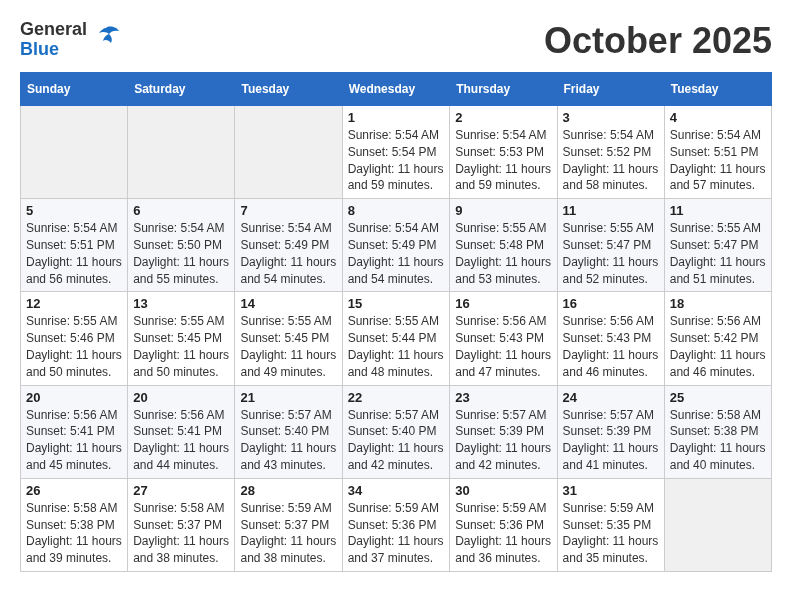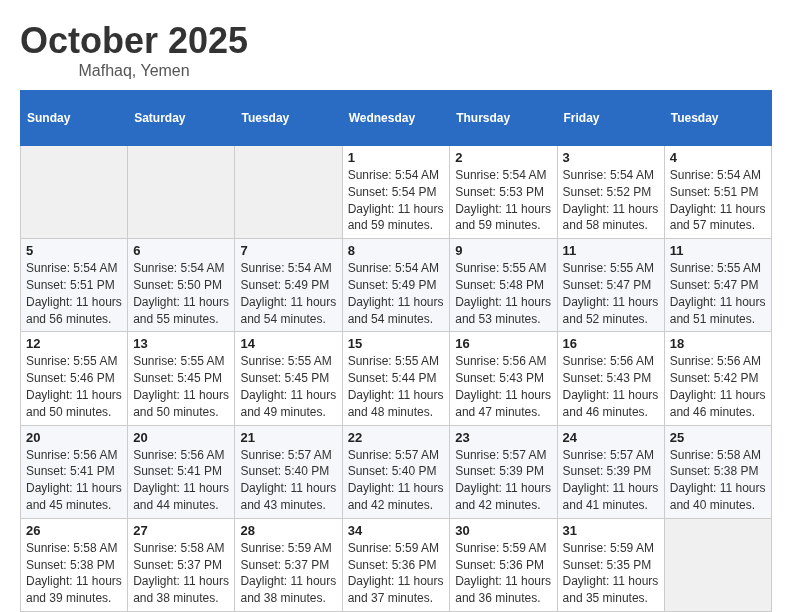--- a/index.html
+++ b/index.html
@@ -10,41 +10,41 @@
       min-height: 612px;
       padding: 20px;
     }
     .header {
       display: flex;
       justify-content: space-between;
       align-items: flex-start;
       margin-bottom: 10px;
     }
     .title-block {
-      text-align: center;
+      text-align: left;
     }
     .month-title {
       font-size: 36px;
       font-weight: bold;
       color: #333;
     }
     .location-title {
       font-size: 16px;
       color: #555;
     }
     .calendar {
       width: 100%;
       border-collapse: collapse;
       font-size: 11px;
     }
     .calendar th {
       background: #2a6cc4;
       color: white;
       text-align: left;
-      padding: 20px 6px;
+      padding: 9px 6px;
       font-size: 12px;
       font-weight: bold;
       border: 1px solid #2a6cc4;
     }
     .calendar td {
       border: 1px solid #ccc;
       vertical-align: top;
       padding: 4px 5px;
       width: 108px;
       min-height: 80px;
@@ -88,23 +88,34 @@
       color: #1a6fc4;
     }
     .bird-svg {
       margin-left: 4px;
     }
   </style>
 </head>
 <body>
 
 <div class="header">
+  <div class="logo-container">
+    <div class="logo-name">
+      <span class="logo-general">General</span>
+      <span class="logo-blue">Blue</span>
+    </div>
+    <div class="bird-svg">
+      <svg width="30" height="30" viewBox="0 0 30 30">
+        <path d="M15 5 C18 2, 26 4, 28 8 C24 7, 20 8, 18 11 C16 9, 12 8, 8 10 C10 7, 13 5, 15 5 Z" fill="#1a6fc4"></path>
+        <path d="M18 11 C20 13, 22 16, 20 20 C18 17, 14 16, 12 18 C13 14, 15 12, 18 11 Z" fill="#1a6fc4"></path>
+      </svg>
+    </div>
+  </div>
   <div class="title-block">
     <div class="month-title">October 2025</div>
-    <div class="location-title">Mafhaq, Yemen</div>
   </div>
 </div>
 
 <table class="calendar">
   <thead>
     <tr>
     <th>Sunday</th>
         <th>Saturday</th>
         <th>Tuesday</th>
         <th>Wednesday</th>

